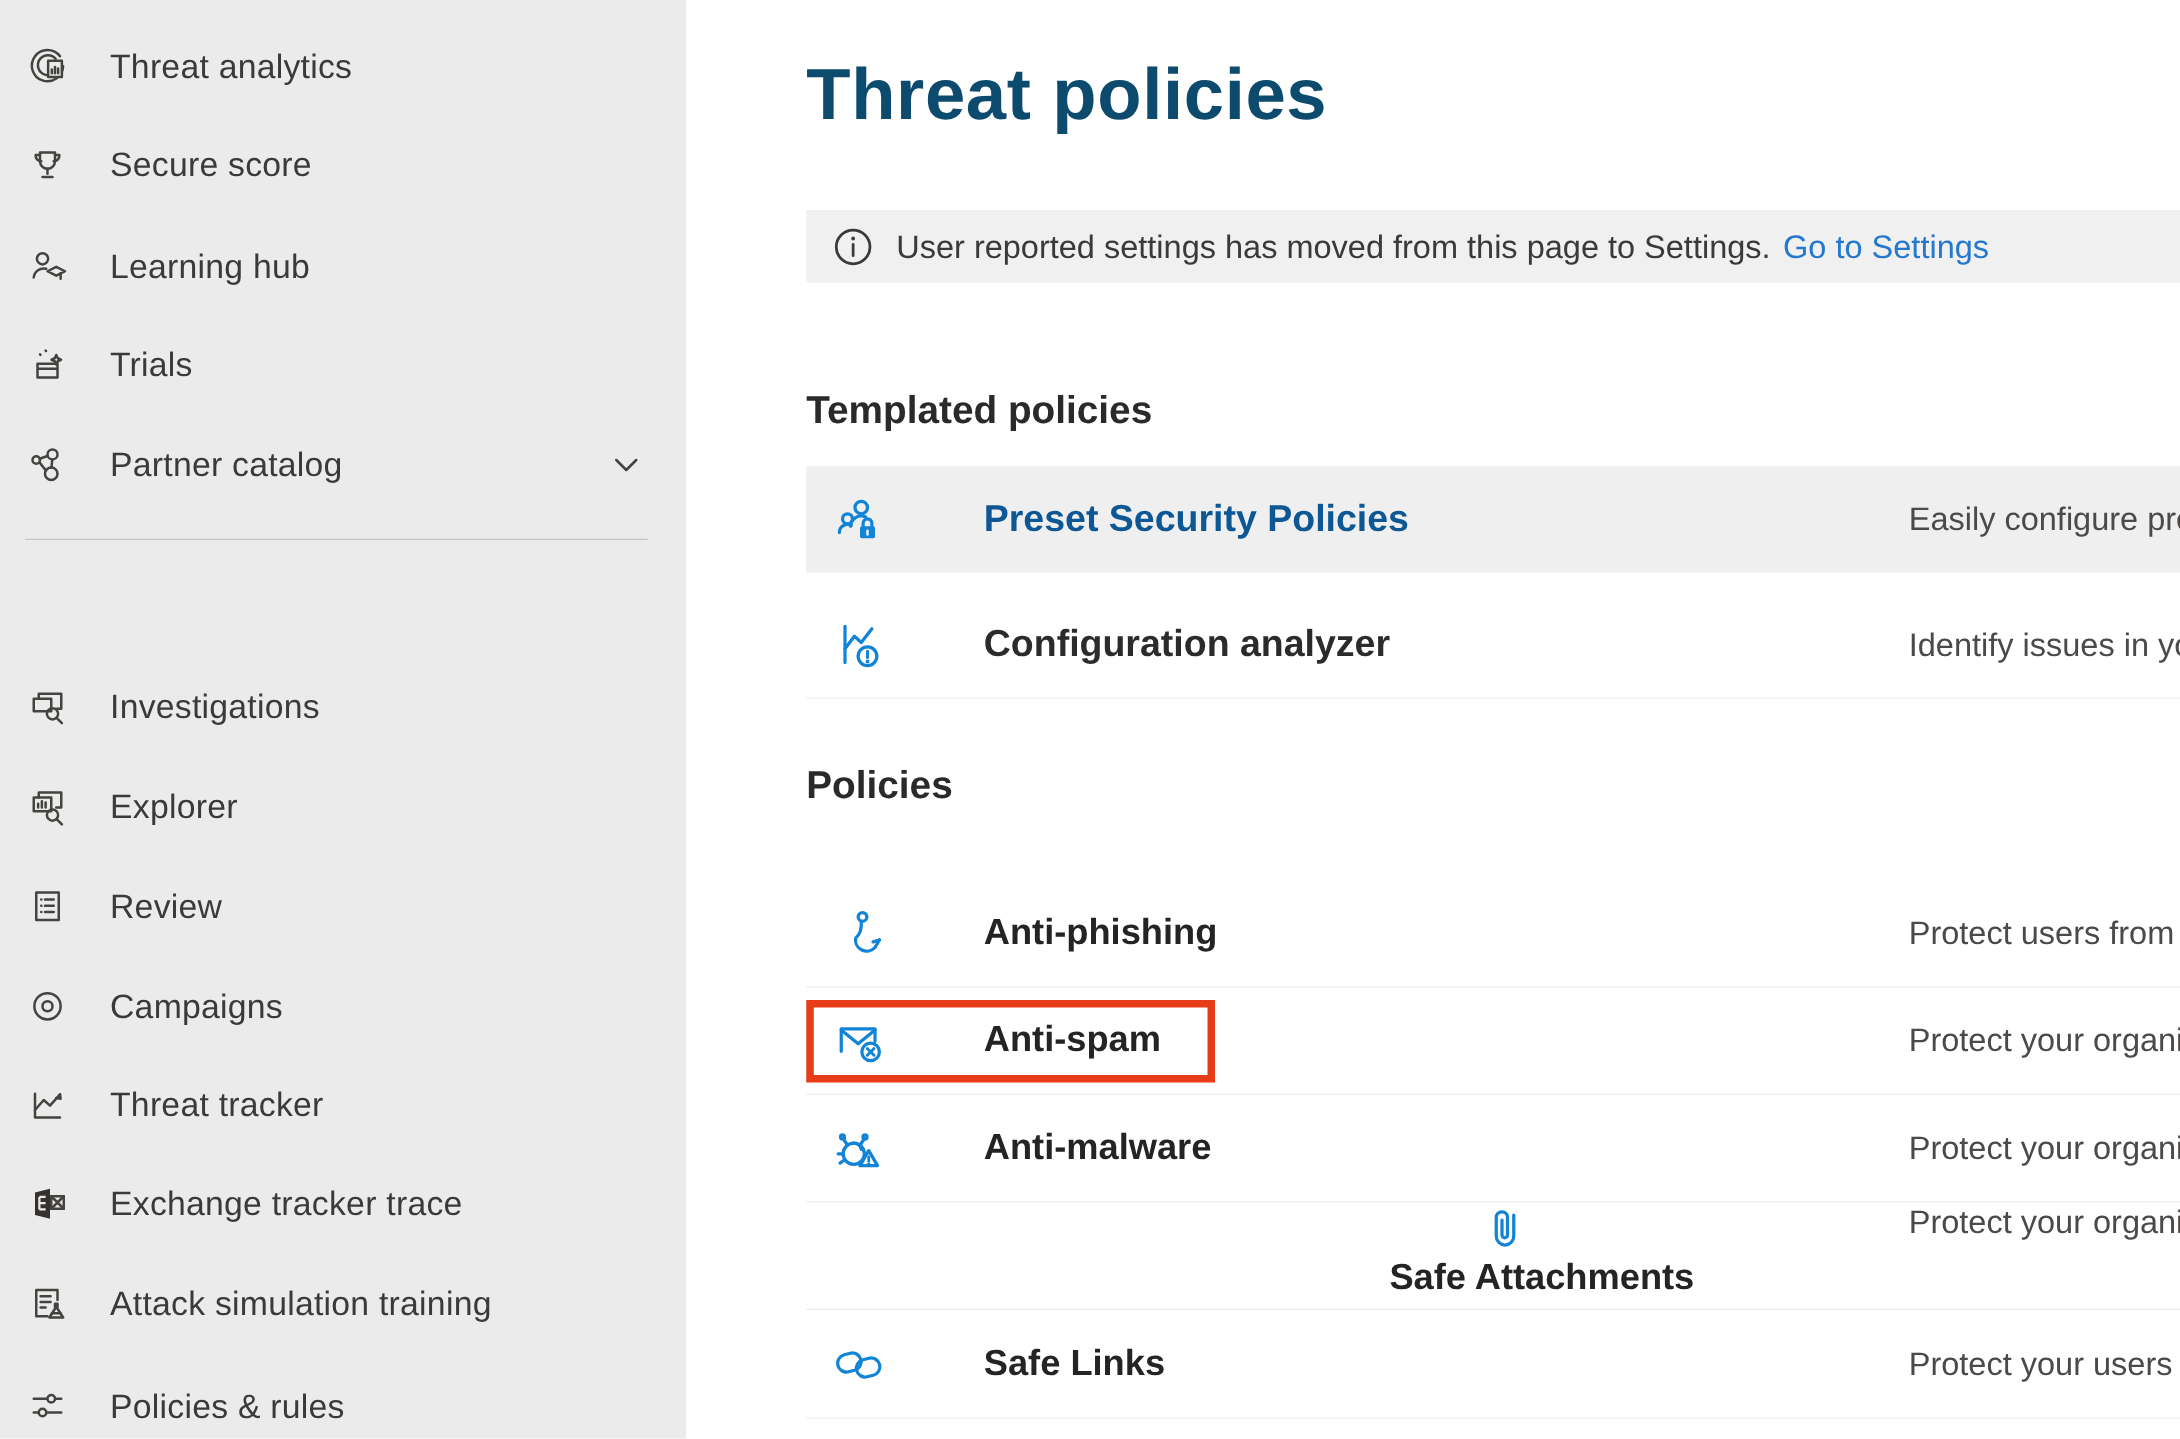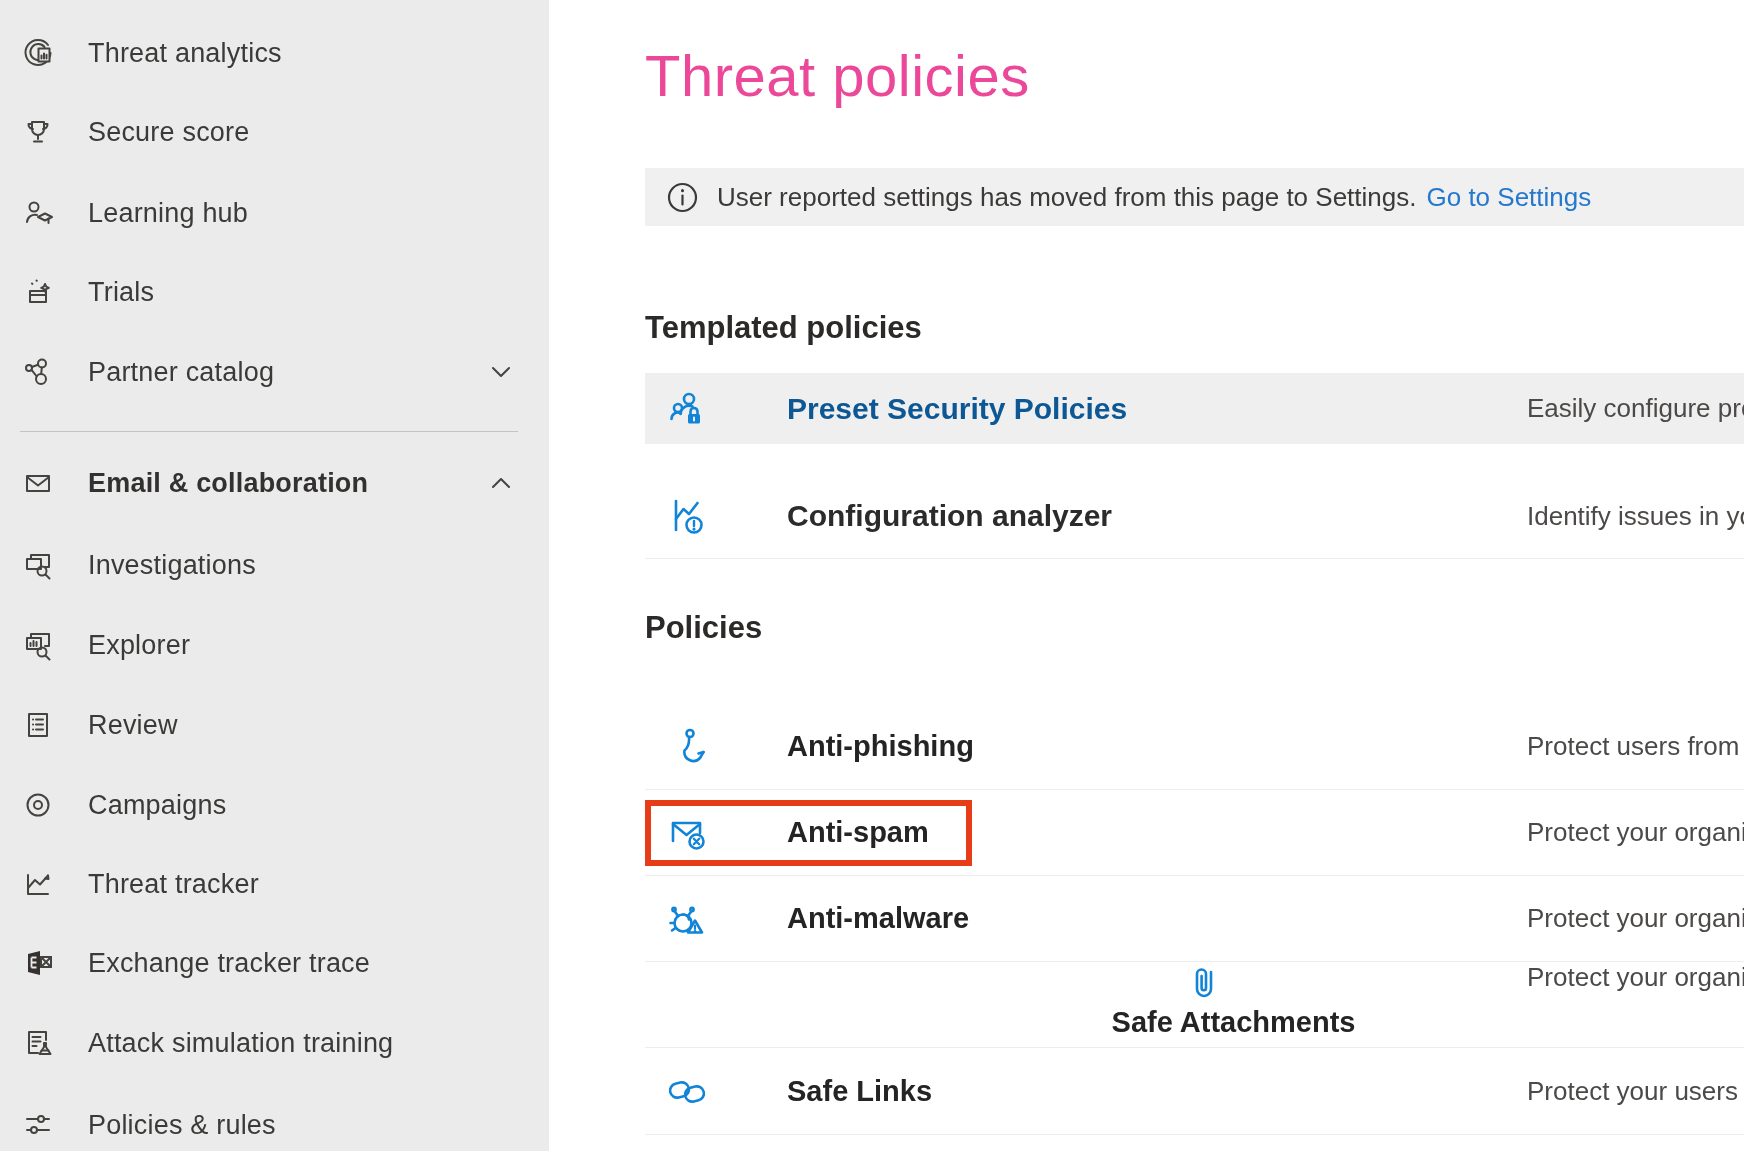--- a/index.html
+++ b/index.html
@@ -13,39 +13,39 @@
     padding-left:20px; cursor:pointer; color:#3b3a39; }
   .nav-icon { width:36px; height:36px; flex:0 0 36px; display:flex; align-items:center; justify-content:center; }
   .nav-icon svg { display:block; }
   .nav-label { margin-left:32px; font-size:27px; letter-spacing:.2px; color:#3b3a39; white-space:nowrap; }
   .nav-item.bold .nav-label { font-weight:700; color:#323130; }
   .nav-chevron { position:absolute; left:486px; top:50%; transform:translateY(-50%); width:30px; height:30px; }
   .nav-divider { position:absolute; left:20px; top:431px; width:498px; height:1px; background:#c6c4c2; }
 
   
   .main { position:absolute; left:549px; top:0; width:1195px; height:1151px; background:#fff; }
-  .page-title { position:absolute; left:96px; top:42px; font-size:58px; font-weight:400; color:#ec4899; letter-spacing:.5px; }
+  .page-title { position:absolute; left:96px; top:42px; font-size:58px; font-weight:700; color:#0c4a6e; letter-spacing:.5px; }
 
   .banner { position:absolute; left:96px; top:168px; width:1099px; height:58px; background:#f0f0f0;
     display:flex; align-items:center; }
   .banner-icon { margin-left:22px; width:31px; height:31px; flex:0 0 31px; }
   .banner-text { margin-left:19px; font-size:26px; color:#3b3a39; white-space:nowrap; }
   .banner-link { margin-left:10px; font-size:26px; color:#2478cd; white-space:nowrap; cursor:pointer; }
 
   .section-heading { position:absolute; left:96px; font-size:31px; font-weight:700; color:#2b2a28; }
   .h-templated { top:310px; }
   .h-policies  { top:610px; }
 
   .policy-row { position:absolute; left:96px; width:1099px; display:flex; align-items:center; cursor:pointer; }
   .row-icon { margin-left:20px; width:44px; height:44px; flex:0 0 44px; display:flex; align-items:center; justify-content:center; }
   .row-icon svg { display:block; }
   .row-label { margin-left:78px; font-size:29px; font-weight:600; color:#242424; white-space:nowrap; }
   .row-desc { position:absolute; left:882px; font-size:26px; color:#4c4a48; white-space:nowrap; }
 
-  .row-preset { top:373px; height:71px; background:#efefef; }
+  .row-preset { top:373px; height:85px; background:#efefef; }
   .row-preset .row-label { color:#0d5894; font-size:30px; }
   .row-config { top:474px; height:85px; border-bottom:1px solid #ededed; }
   .row-config .row-label { font-size:30px; color:#2b2b2b; }
 
   .row-p0 { top:704px; height:86px; border-bottom:1px solid #ededed; }
   .row-p1 { top:790px; height:86px; border-bottom:1px solid #ededed; }
   .row-p2 { top:876px; height:86px; border-bottom:1px solid #ededed; }
   .row-p3 { top:962px; height:86px; border-bottom:1px solid #ededed;flex-direction:column; }
   .row-p4 { top:1048px; height:87px; border-bottom:1px solid #ededed; }
 
@@ -130,36 +130,20 @@
       <span class="nav-label">Partner catalog</span>
       <span class="nav-chevron">
         <svg width="30" height="30" viewBox="0 0 30 30">
             <path d="M7 11 l8 8 8 -8" class="ico-stroke" stroke-width="2.4"></path>
           </svg>
       </span>
     </div>
 
     <div class="nav-divider"></div>
 
-    <div class="nav-item bold" style="top:455px">
-      <span class="nav-icon">
-        <svg width="34" height="34" viewBox="0 0 34 34">
-            <g class="ico-stroke" stroke-width="2.3">
-          <rect x="6" y="10" width="22" height="15"></rect>
-              <path d="M6 11 l11 8.5 11 -8.5"></path>
-        </g>
-          </svg>
-      </span>
-      <span class="nav-label">Email &amp; collaboration</span>
-      <span class="nav-chevron">
-        <svg width="30" height="30" viewBox="0 0 30 30">
-            <path d="M7 19 l8 -8 8 8" class="ico-stroke" stroke-width="2.4"></path>
-          </svg>
-      </span>
-    </div>
 
     <div class="nav-item" style="top:537px">
       <span class="nav-icon">
         <svg width="34" height="34" viewBox="0 0 34 34">
             <g class="ico-stroke">
           <path d="M10 11 v-4 h18 v12 h-4"></path>
               <rect x="6" y="11" width="14" height="10"></rect>
           <circle cx="21" cy="23" r="4.5"></circle>
               <path d="M24.5 26.5 l4 4"></path>
         </g>

